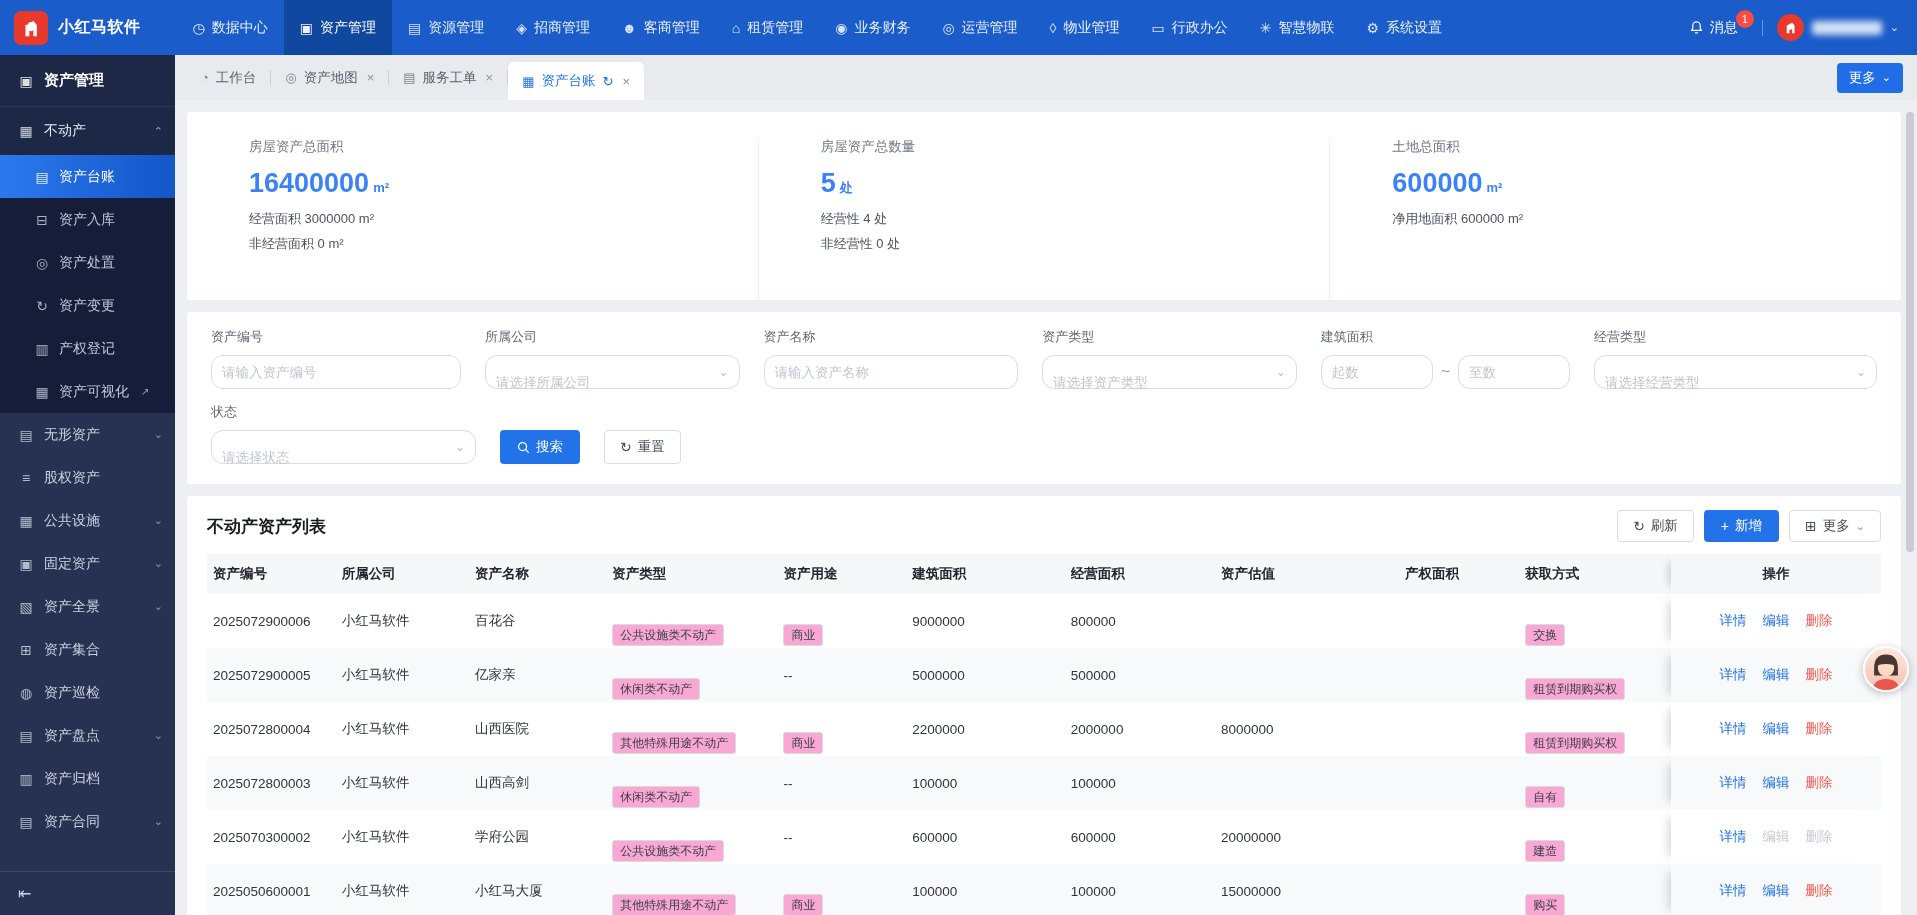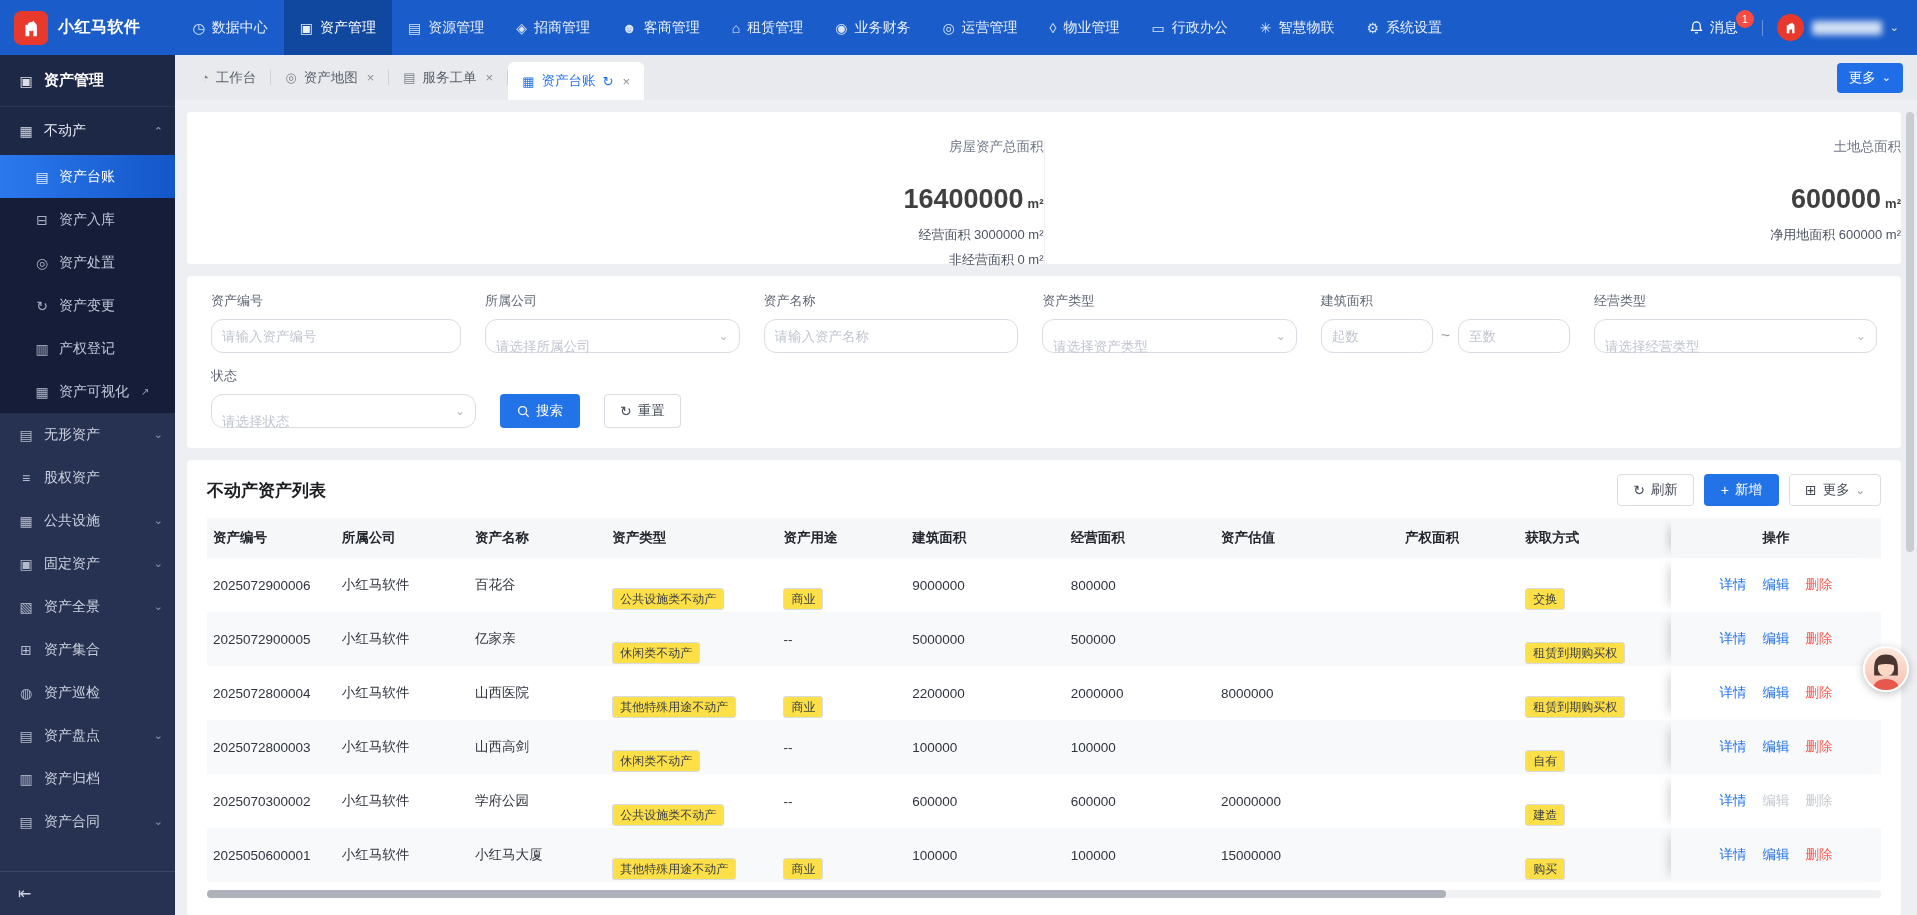--- a/index.html
+++ b/index.html
@@ -53,25 +53,25 @@
   .tab.active { background:#fff; color:#2273e8; height:38px; border-radius:6px 6px 0 0; }
   .tab.active .t-ico, .tab.active .t-refresh { color:#2273e8; }
   .t-refresh { font-size:13px; color:#6f7680; }
   .tab-sep { width:1px; height:15px; background:#ccd0d7; align-self:center; }
   .tab-more { margin-left:auto; align-self:center; background:#1f6ee8; color:#fff; border:none; border-radius:4px; height:30px; padding:0 12px; font-size:13.5px; display:flex; align-items:center; gap:6px; cursor:pointer; font-family:inherit; }
 
   .content { flex:1; background:#edeff3; padding:12px 16px 0 12px; position:relative; overflow:hidden; }
   .card { background:#fff; border-radius:4px; }
 
   
-  .stats-card { height:152px; display:flex; padding:26px 0 0 0;text-align:right; }
+  .stats-card { height:188px; display:flex; padding:26px 0 0 0; }
   .stat { flex:1; padding-left:62px; }
   .stat + .stat { border-left:1px solid #eef0f3; }
   .stat-label { font-size:13.5px; color:#707786; }
-  .stat-value { margin-top:28px; font-size:27px; font-weight:bold; color:#404040; }
+  .stat-value { margin-top:12px; font-size:27px; font-weight:bold; color:#3b82f6; }
   .stat-unit { font-size:13px; font-weight:bold; margin-left:4px; }
   .stat-sub { margin-top:11px; font-size:13px; color:#4c5260; }
   .stat-sub + .stat-sub { margin-top:7px; }
 
   
   .search-card { margin-top:12px; padding:16px 24px 20px 24px; }
   .s-row { display:flex; gap:24px; }
   .s-row + .s-row { margin-top:14px; align-items:flex-end; }
   .field { display:flex; flex-direction:column; }
   .f-label { font-size:13px; color:#5f6673; margin-bottom:9px; }
@@ -101,21 +101,21 @@
   .g-header { height:40px; background:#f6f7f9; font-weight:bold; color:#23262e; font-size:13.5px; }
   .g-row.even { background:#f8f9fa; }
   .g-row.odd { background:#fff; }
   .cell { padding-right:10px; white-space:nowrap; overflow:hidden; }
   .cell:first-child { padding-left:6px; }
   .c-code{flex:140 0 0;} .c-comp{flex:145 0 0;} .c-name{flex:150 0 0;} .c-type{flex:190 0 0;}
   .c-usage{flex:140 0 0;} .c-build{flex:175 0 0;} .c-oparea{flex:165 0 0;} .c-value{flex:205 0 0;}
   .c-prop{flex:130 0 0;} .c-acq{flex:160 0 0;}
   .c-ops { width:210px; flex:none; height:100%; display:flex; align-items:center; justify-content:center; gap:16px; background:inherit; box-shadow:-10px 0 10px -8px rgba(0,0,0,.18); }
   .g-header .c-ops { background:#f6f7f9; }
-  .tag { display:inline-block; border:1px solid #d8dbe1; border-radius:3px; padding:3px 7px; font-size:12px; color:#383c45; background:#fde047; line-height:1.2;margin-top:28px; }
+  .tag { display:inline-block; border:1px solid #d8dbe1; border-radius:3px; padding:3px 7px; font-size:12px; color:#383c45; background:#f9a8d4; line-height:1.2;margin-top:28px; }
   .lnk { font-size:13.5px; cursor:pointer; }
   .lnk-blue { color:#2273e8; }
   .lnk-red { color:#f5554c; }
   .lnk.disabled { color:#c5c9d1; cursor:default; }
 
   
   .hbar { height:14px; margin-top:5px; position:relative; flex:none; }
   .hbar .track { position:absolute; left:0; right:0; top:3px; height:8px; background:#f0f1f3; border-radius:4px; }
   .hbar .thumb { position:absolute; left:0; top:3px; height:8px; width:74%; background:#aeb3bb; border-radius:4px; cursor:pointer; }
   .vbar { position:absolute; right:3px; top:12px; width:8px; bottom:10px; }
@@ -335,20 +335,26 @@
       </div>
 
       <div class="content">
 
         <div class="card stats-card">
           <div class="stat">
             <div class="stat-label">房屋资产总面积</div>
             <div class="stat-value"><span>16400000</span><span class="stat-unit">m²</span></div>
             <div class="stat-sub">经营面积 3000000 m²</div>
             <div class="stat-sub">非经营面积 0 m²</div>
+          </div>
+          <div class="stat">
+            <div class="stat-label">房屋资产总数量</div>
+            <div class="stat-value"><span>5</span><span class="stat-unit">处</span></div>
+            <div class="stat-sub">经营性 4 处</div>
+            <div class="stat-sub">非经营性 0 处</div>
           </div>
           <div class="stat">
             <div class="stat-label">土地总面积</div>
             <div class="stat-value"><span>600000</span><span class="stat-unit">m²</span></div>
             <div class="stat-sub">净用地面积 600000 m²</div>
             <div class="stat-sub"></div>
           </div>
         </div>
 
         <div class="card search-card">

